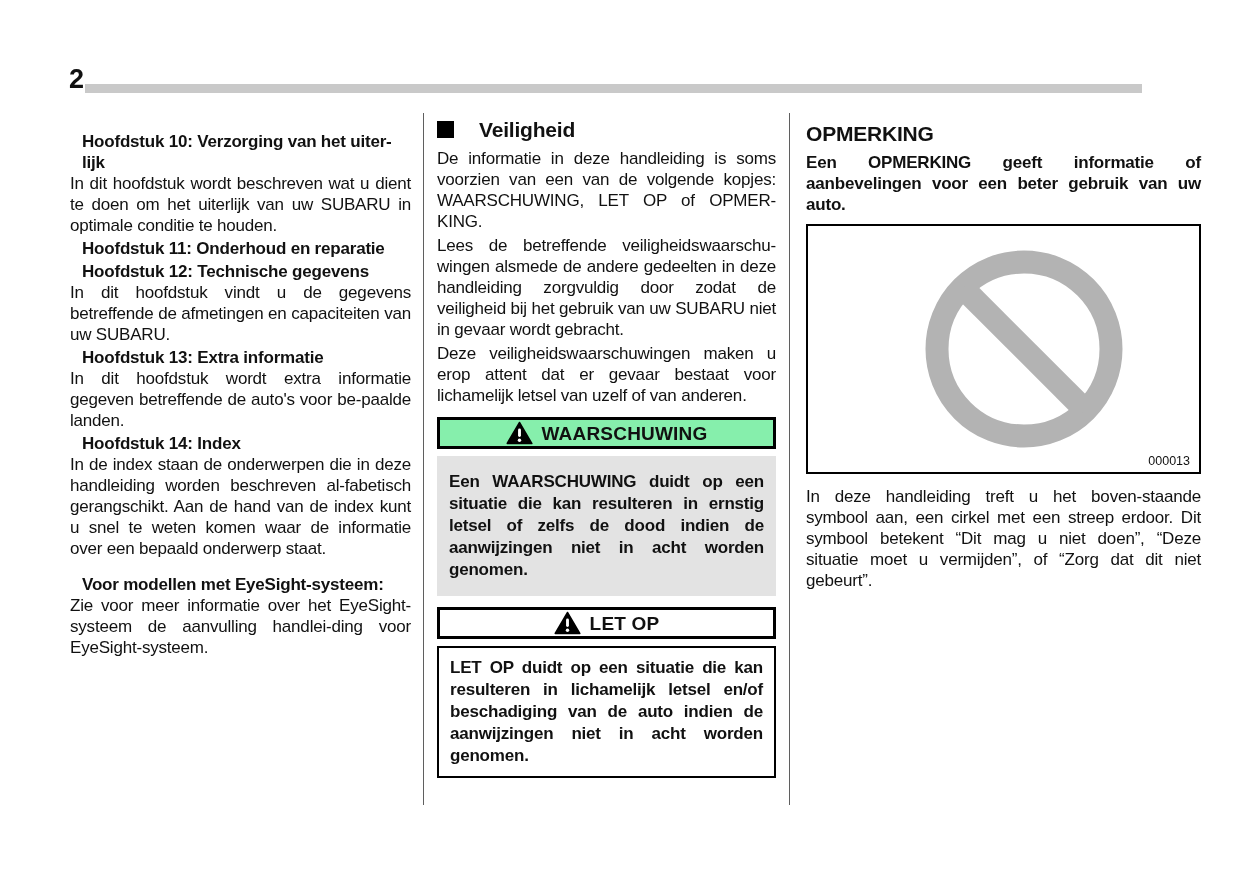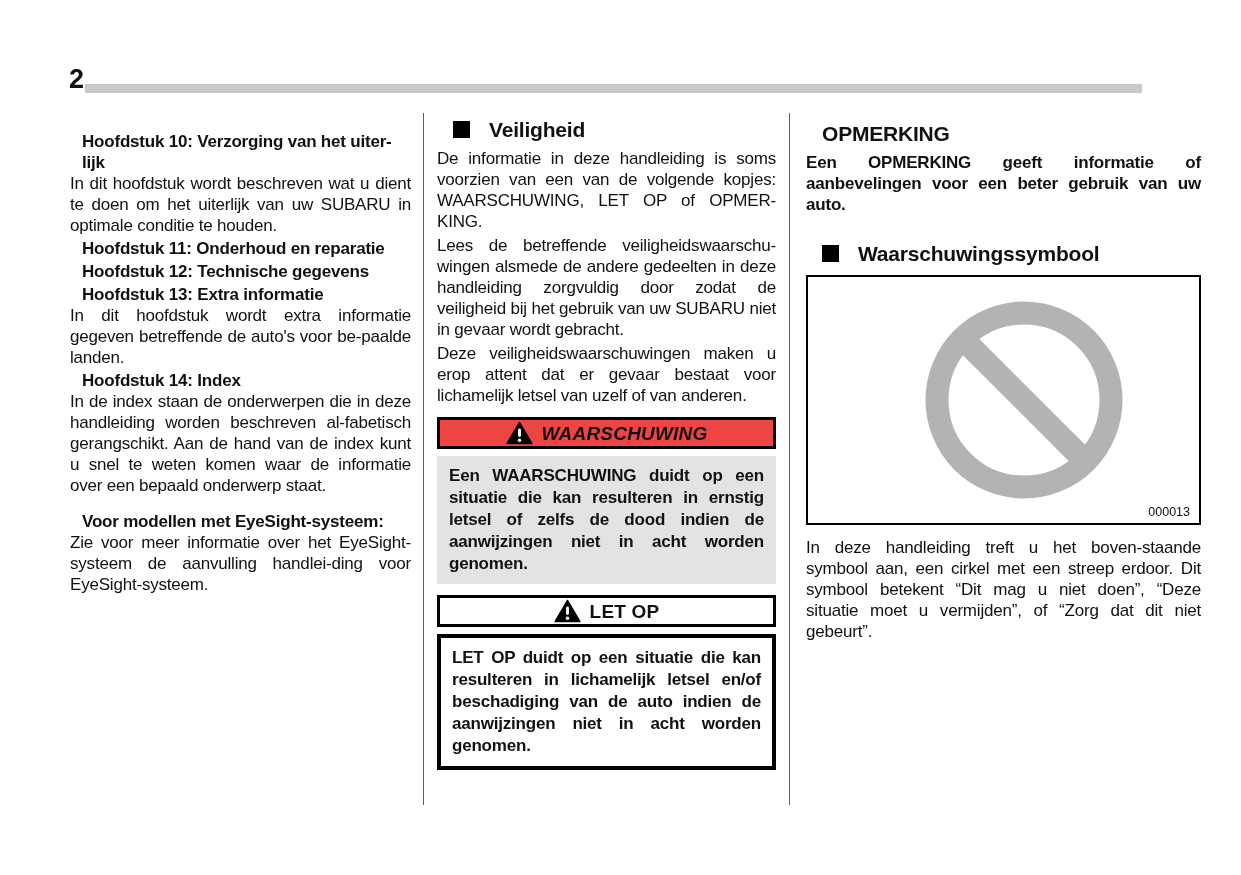--- a/index.html
+++ b/index.html
@@ -33,44 +33,44 @@
   .col-mid   { left:437px; top:117px; width:339px; }
   .col-right { left:806px; top:121px; width:395px; }
 
   .sec-h3 {
     font-size:17px; font-weight:bold; line-height:21px;
     margin:2px 0 0 12px; text-align:left;
   }
   .eyesight-h { margin-top:15px; }
 
   .sec-h2 {
-    display:flex; align-items:center; gap:19px;
+    display:flex; align-items:center; gap:25px;
     font-size:21px; font-weight:bold; line-height:25px;
-    margin:0 0 6px 16px; text-align:left;
+    margin:0 0 6px 0; text-align:left;
   }
   .sq { display:inline-block; width:17px; height:17px; background:#000; flex:0 0 auto; }
 
   .col-mid p.para { margin-bottom:3px; }
 
   .banner {
     display:flex; align-items:center; justify-content:center; gap:9px;
     border:3px solid #000; height:26px;
     font-size:19px; font-weight:bold; letter-spacing:0.2px;
     margin-top:11px; text-align:center; background:#fff;
   }
-  .banner-gray { background:#ef4444;font-style:italic; }
+  .banner-gray { background:#86efac; }
   .banner-caution { }
   .warn-tri { width:27px; height:24px; flex:0 0 auto; }
 
   .graybox {
-    background:#e3e3e3; padding:9px 12px;
+    background:#e3e3e3; padding:15px 12px;
     font-weight:bold; line-height:22px; margin-top:7px;
   }
   .outlinebox {
-    border:4px solid #000000; padding:9px 11px;
+    border:2px solid #000000; padding:9px 11px;
     font-weight:bold; line-height:22px; margin-top:7px;
   }
 
   .bold-p { font-weight:bold; }
   .sym-h2 { margin-top:26px; }
 
   .figure {
     position:relative; border:2px solid #000; height:246px;
     margin-top:9px; display:flex; align-items:center; justify-content:center;
     background:#fff;
@@ -91,20 +91,21 @@
   <div class="header-rule"></div>
 
   <div class="divider div-1"></div>
   <div class="divider div-2"></div>
 
   <div class="col col-left">
     <h3 class="sec-h3">Hoofdstuk 10: Verzorging van het uiter-lijk</h3>
     <p>In dit hoofdstuk wordt beschreven wat u dient te doen om het uiterlijk van uw SUBARU in optimale conditie te houden.</p>
     <h3 class="sec-h3">Hoofdstuk 11: Onderhoud en reparatie</h3>
     <h3 class="sec-h3">Hoofdstuk 12: Technische gegevens</h3>
+    <p>In dit hoofdstuk vindt u de gegevens betreffende de afmetingen en capaciteiten van uw SUBARU.</p>
     <h3 class="sec-h3">Hoofdstuk 13: Extra informatie</h3>
     <p>In dit hoofdstuk wordt extra informatie gegeven betreffende de auto's voor be-paalde landen.</p>
     <h3 class="sec-h3">Hoofdstuk 14: Index</h3>
     <p>In de index staan de onderwerpen die in deze handleiding worden beschreven al-fabetisch gerangschikt. Aan de hand van de index kunt u snel te weten komen waar de informatie over een bepaald onderwerp staat.</p>
     <h3 class="sec-h3 eyesight-h">Voor modellen met EyeSight-systeem:</h3>
     <p>Zie voor meer informatie over het EyeSight-systeem de aanvulling handlei-ding voor EyeSight-systeem.</p>
   </div>
 
   <div class="col col-mid">
     <h2 class="sec-h2">
@@ -139,24 +140,20 @@
       <p>LET OP duidt op een situatie die kan resulteren in lichamelijk letsel en/of beschadiging van de auto indien de aanwijzingen niet in acht worden genomen.</p>
     </div>
   </div>
 
   <div class="col col-right">
     <h2 class="sec-h2">
       <span>OPMERKING</span>
     </h2>
     <p class="bold-p">Een OPMERKING geeft informatie of aanbevelingen voor een beter gebruik van uw auto.</p>
 
-    <h2 class="sec-h2 sym-h2">
-      <span class="sq"></span>
-      <span>Waarschuwingssymbool</span>
-    </h2>
 
     <div class="figure">
       <svg width="200" height="200" viewBox="0 0 200 200" aria-hidden="true">
         <g fill="none" stroke="#b3b3b3" stroke-width="23">
           <circle cx="100" cy="100" r="87"></circle>
           <line x1="39" y1="39" x2="161" y2="161"></line>
         </g>
       </svg>
       <span class="fig-code">000013</span>
     </div>

